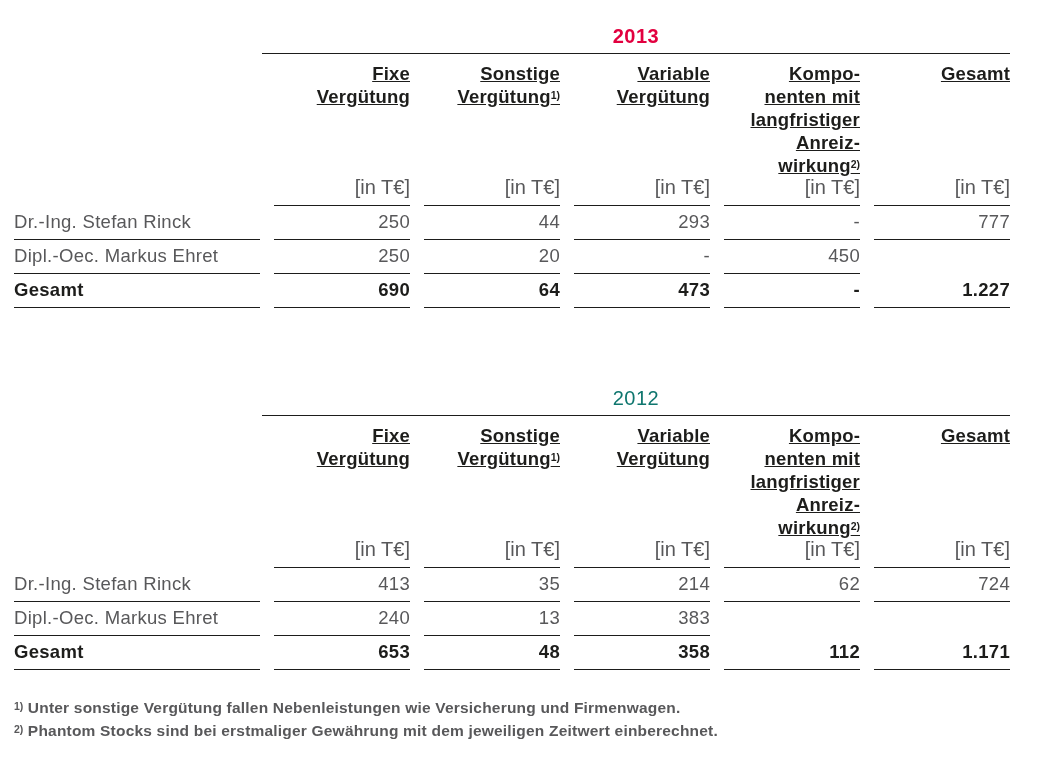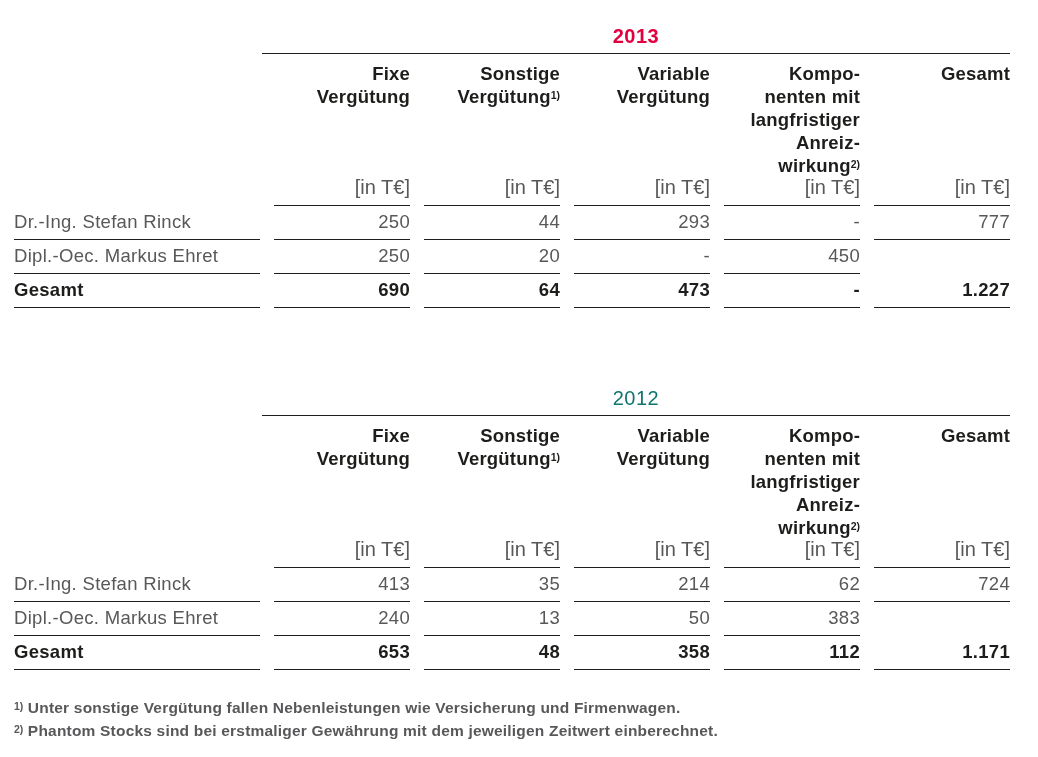--- a/index.html
+++ b/index.html
@@ -40,20 +40,21 @@
   }
   .header-row{min-height:123px;padding-top:8px;}
   .header-cell{
     text-align:right;
     font-weight:bold;
     color:var(--heading);
     font-size:18.5px;
     line-height:23px;
     white-space:pre-line;
     letter-spacing:0.2px;
+    text-decoration:underline;
   }
   .unit-row .data-cell{
     text-align:right;
     color:var(--text);
     font-size:20px;
     line-height:21px;
     padding-bottom:7px;
     border-bottom:1.6px solid var(--rule);
   }
   .body-row .cell{
@@ -173,21 +174,20 @@
           <div class="cell data-cell">413</div>
           <div class="cell data-cell">35</div>
           <div class="cell data-cell">214</div>
           <div class="cell data-cell">62</div>
           <div class="cell data-cell">724</div>
         </div>
         <div class="row body-row">
           <div class="cell label-cell">Dipl.-Oec. Markus Ehret</div>
           <div class="cell data-cell">240</div>
           <div class="cell data-cell">13</div>
-          <div class="cell data-cell">50</div>
           <div class="cell data-cell">383</div>
         </div>
         <div class="row body-row total-row">
           <div class="cell label-cell">Gesamt</div>
           <div class="cell data-cell">653</div>
           <div class="cell data-cell">48</div>
           <div class="cell data-cell">358</div>
           <div class="cell data-cell">112</div>
           <div class="cell data-cell">1.171</div>
         </div>

